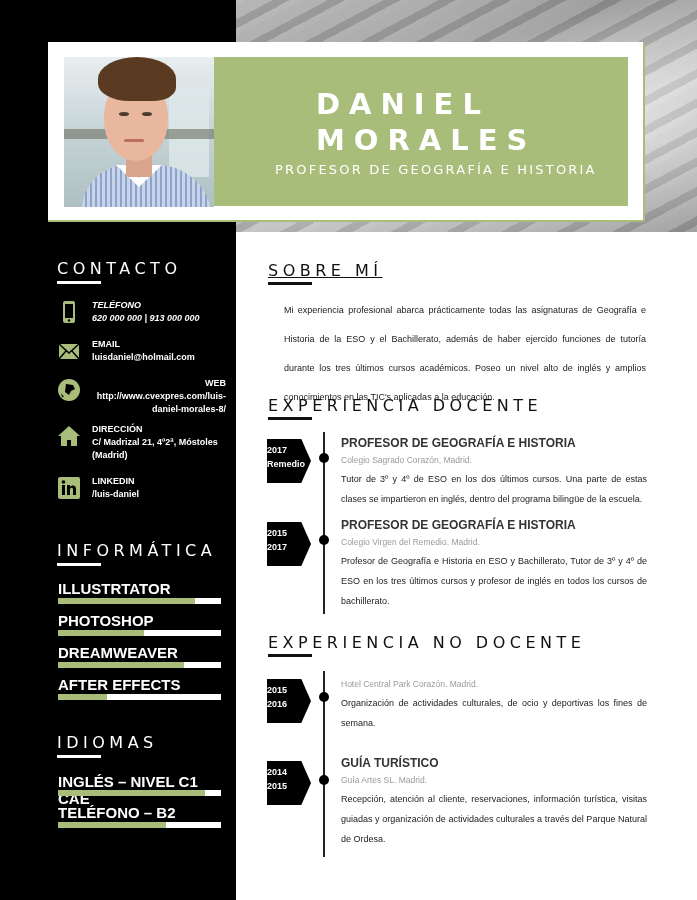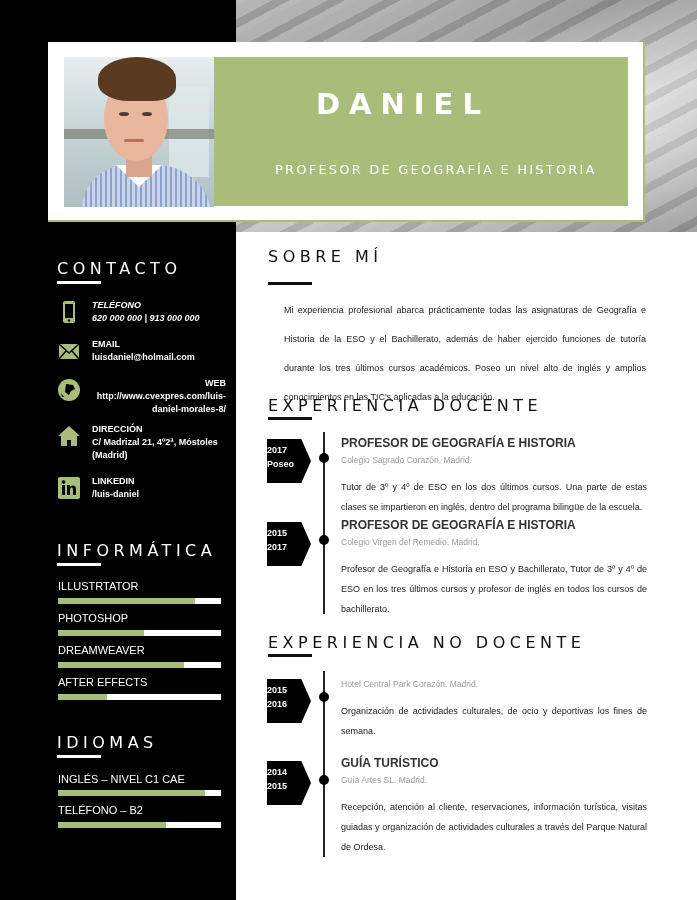--- a/index.html
+++ b/index.html
@@ -41,34 +41,34 @@
   .underline { position: absolute; height: 3px; width: 44px; }
   .underline.light { background: #fff; }
   .underline.dark { background: #111; }
 
   .contact-item { position: absolute; left: 58px; display: flex; }
   .contact-icon { width: 22px; height: 22px; margin-right: 12px; margin-top: 2px; }
   .c-label { color: #fff; font-weight: bold; font-size: 9px; line-height: 13px; }
   .c-value { color: #fff; font-weight: bold; font-size: 9px; line-height: 13px; width: 134px; }
 
   .skill { position: absolute; left: 58px; width: 163px; }
-  .skill-label { color: #fff; font-weight: normal; font-size: 11px; height: 12px; }
+  .skill-label { color: #fff; font-weight: bold; font-size: 15px; height: 12px; }
   .skill-bar { position: absolute; left: 0; width: 163px; height: 6px; background: #fff; }
   .skill-fill { height: 6px; background: #a9bd7a; }
 
   .about { position: absolute; left: 284px; top: 296px; width: 362px; font-size: 9px; line-height: 29px; text-align: justify; color: #222; }
 
   .timeline { position: absolute; left: 323px; width: 2px; background: #222; }
   .tl-dot { position: absolute; left: 319px; width: 10px; height: 10px; border-radius: 50%; background: #000; }
   .date-tag { position: absolute; left: 267px; width: 44px; height: 44px; background: #000; color: #fff; font-weight: bold; font-size: 9px;
     line-height: 14px; padding: 4px 0 0 0; clip-path: polygon(0 0, 78% 0, 100% 50%, 78% 100%, 0 100%); }
   .job { position: absolute; left: 341px; width: 306px; }
   .job-title { font-weight: bold; font-size: 12px; color: #333; }
   .job-place { font-size: 8.5px; color: #9a9a9a; margin-top: 5px; }
-  .job-desc { font-size: 9px; line-height: 20px; text-align: justify; color: #222; margin-top: 12px; }
+  .job-desc { font-size: 9px; line-height: 20px; text-align: justify; color: #222; margin-top: 4px; }
 </style>
 </head>
 <body>
 
 <div class="sidebar"></div>
 <div class="hero-bg"></div>
 <div class="hero-shade"></div>
 
 <div class="card"></div>
 <div class="photo">
@@ -79,20 +79,21 @@
   <div class="neck"></div>
   <div class="face"></div>
   <div class="hair"></div>
   <div class="eye" style="left:55px"></div>
   <div class="eye" style="left:78px"></div>
   <div class="mouth"></div>
 </div>
 <div class="namebox"></div>
 <div class="name">
   <div>DANIEL</div>
+  <div>MORALES</div>
 </div>
 <div class="role">PROFESOR DE GEOGRAFÍA E HISTORIA</div>
 
 <div class="sec-title light" style="left:57px;top:259px;">CONTACTO</div>
 <div class="underline light" style="left:57px;top:281px;"></div>
 
 <div class="contact-item" style="top:299px;font-style:italic;">
   <svg class="contact-icon" viewBox="0 0 22 22">
       <rect x="5" y="0" width="12" height="22" rx="2" fill="#a9bd7a"></rect>
       <rect x="7" y="3" width="8" height="14" fill="#000"></rect>
@@ -182,31 +183,31 @@
       <div class="skill-fill" style="width:90%"></div>
     </div>
 </div>
 <div class="skill" style="top:804px;">
   <div class="skill-label">TELÉFONO – B2</div>
   <div class="skill-bar" style="top:18px;">
       <div class="skill-fill" style="width:66%"></div>
     </div>
 </div>
 
-<div class="sec-title dark" style="left:268px;top:247px;">SOBRE MÍ</div>
+<div class="sec-title dark" style="left:268px;top:261px;text-decoration:underline;">SOBRE MÍ</div>
 <div class="underline dark" style="left:268px;top:282px;"></div>
 <div class="about">Mi experiencia profesional abarca prácticamente todas las asignaturas de Geografía e Historia de la ESO y el Bachillerato, además de haber ejercido funciones de tutoría durante los tres últimos cursos académicos. Poseo un nivel alto de inglés y amplios conocimientos en las TIC's aplicadas a la educación.</div>
 
 <div class="sec-title dark" style="left:268px;top:396px;">EXPERIENCIA DOCENTE</div>
 <div class="underline dark" style="left:268px;top:417px;"></div>
 <div class="timeline" style="top:432px;height:182px;"></div>
 
 <div class="date-tag" style="top:439px;">
   <div>2017</div>
-  <div>Poseo</div>
+  <div>Remedio</div>
 </div>
 <div class="tl-dot" style="top:453px;"></div>
 <div class="job" style="top:436px;">
   <div class="job-title">PROFESOR DE GEOGRAFÍA E HISTORIA</div>
   <div class="job-place">Colegio Sagrado Corazón, Madrid.</div>
   <div class="job-desc">Tutor de 3º y 4º de ESO en los dos últimos cursos. Una parte de estas clases se impartieron en inglés, dentro del programa bilingüe de la escuela.</div>
 </div>
 
 <div class="date-tag" style="top:522px;">
   <div>2015</div>

